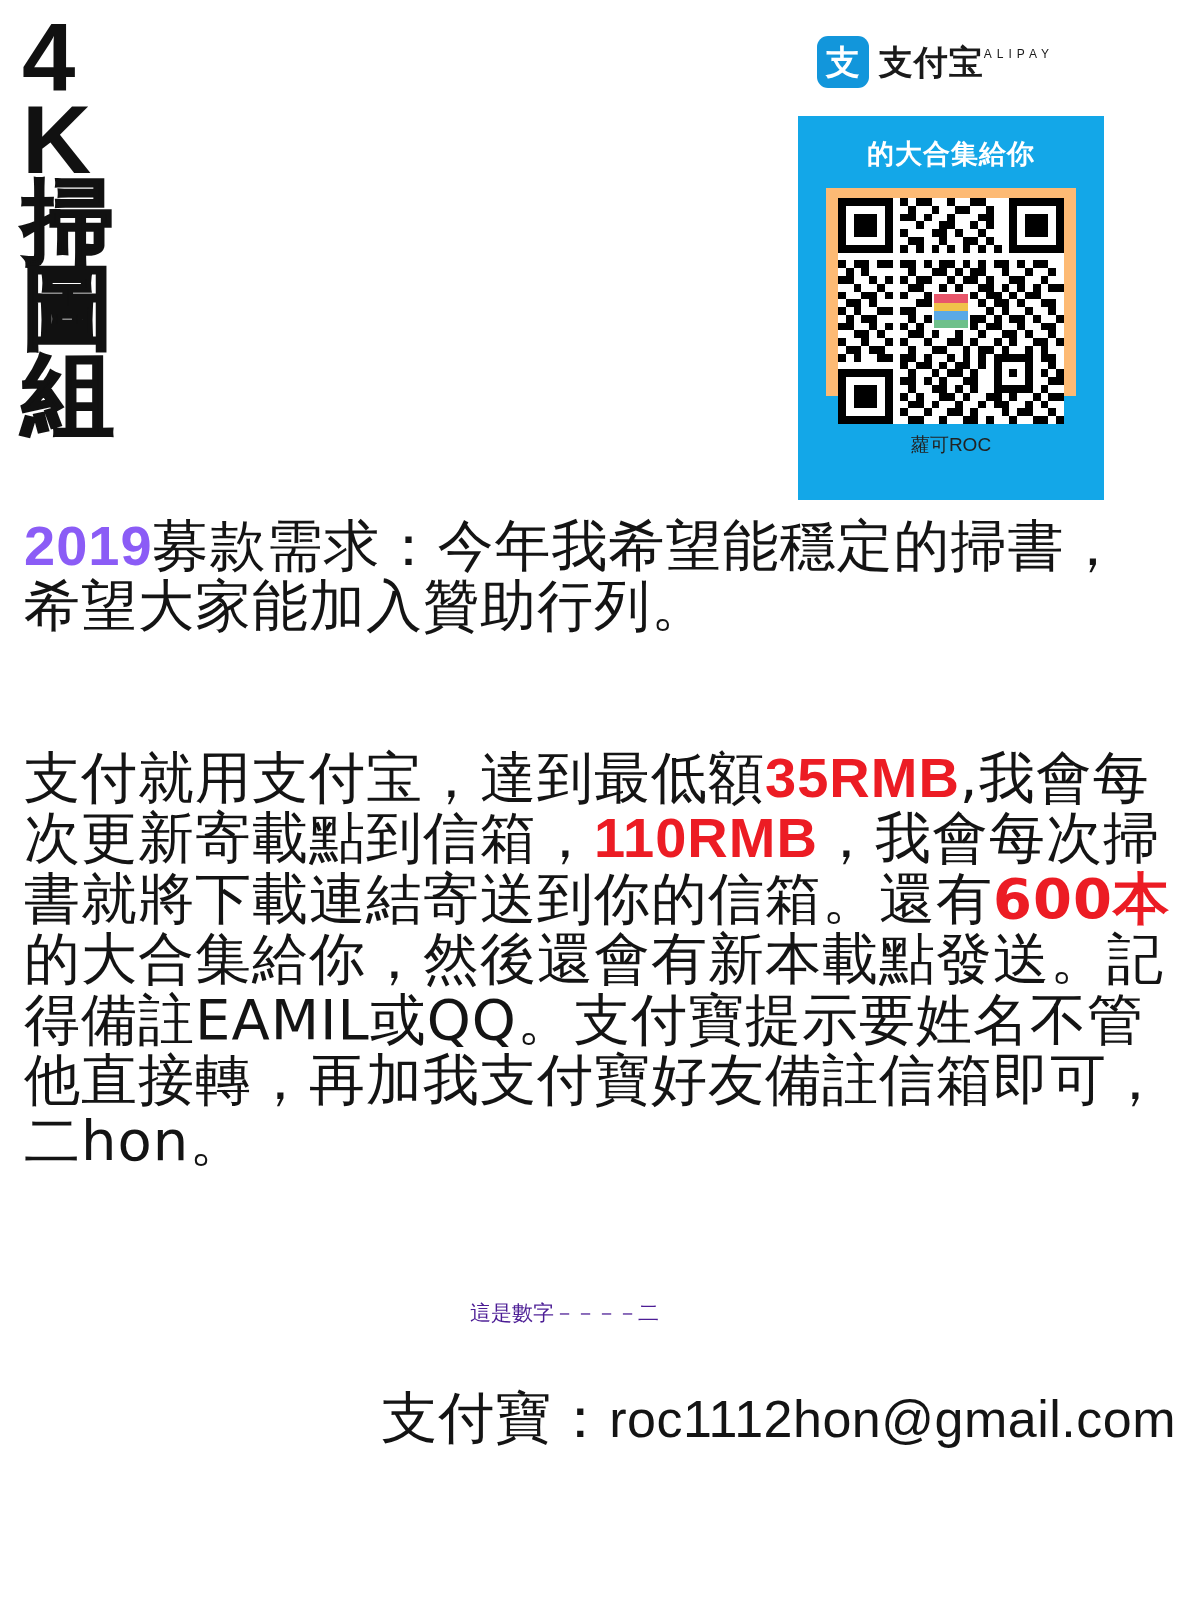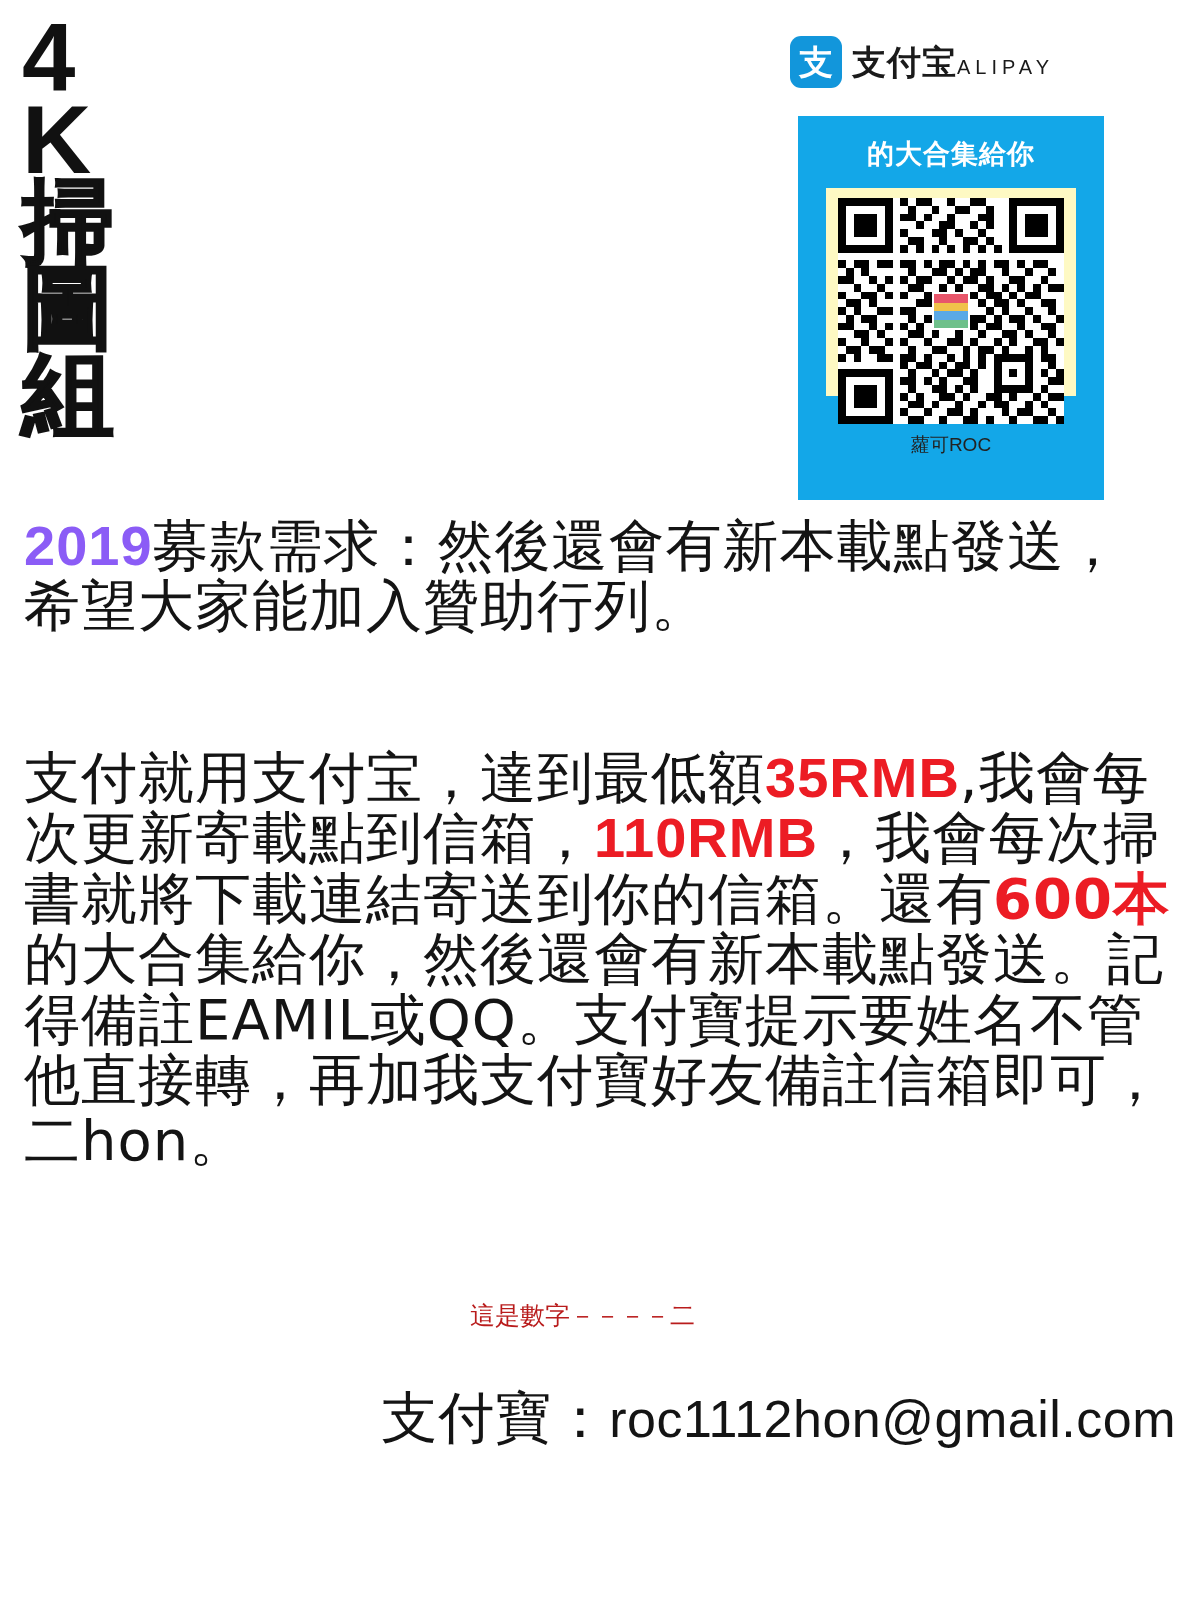--- a/index.html
+++ b/index.html
@@ -73,24 +73,24 @@
   }
   #alipay-logo .words .cn {
     font-family: "Liberation Sans", sans-serif;
     font-weight: bold;
     font-size: 34px;
     color: #1a1a1a;
     letter-spacing: 1px;
   }
   #alipay-logo .words .en {
     font-family: "Liberation Sans", sans-serif;
-    font-size: 20px;
+    font-size: 12px;
     color: #1a1a1a;
     letter-spacing: 5px;
-    margin-top: 12px;
+    margin-top: 3px;
   }
 
   
   #qr-card {
     position: absolute;
     left: 798px;
     top: 116px;
     width: 306px;
     height: 384px;
     background: #13a7e8;
@@ -103,21 +103,21 @@
     font-family: "Liberation Sans", sans-serif;
     font-weight: bold;
     font-size: 27px;
     color: #ffffff;
     letter-spacing: 1px;
   }
   #qr-card .qr-white {
     margin-top: 16px;
     width: 250px;
     height: 208px;
-    background: #fef9c3;
+    background: #fdba74;
     display: flex;
     flex-direction: column;
     align-items: center;
     justify-content: flex-start;
   }
   #qr-card .qr-box {
     margin-top: 10px;
     width: 226px;
     height: 226px;
     position: relative;
@@ -179,22 +179,22 @@
   }
 
   
   #annotation {
     position: absolute;
     left: 470px;
     top: 1300px;
     width: 420px;
     text-align: left;
     font-family: "DejaVu Serif", serif;
-    font-size: 25px;
-    color: #b91c1c;
+    font-size: 21px;
+    color: #4c1d95;
     line-height: 1.25;
   }
   #annotation .ln2 { letter-spacing: 0.5px; }
 
   
   #footer {
     position: absolute;
     left: 26px;
     top: 1385px;
     width: 1150px;
@@ -486,21 +486,21 @@
           <i></i>
           <i></i>
           <i></i>
       </div>
     </div>
     <div class="qr-name">蘿可ROC</div>
   </div>
 </div>
 
 <div id="para-1" class="handwriting">
-  <span class="red latinnum">2019</span><span>募款需求：然後還會有新本載點發送，希望大家能加入贊助行列。</span>
+  <span class="red latinnum">2019</span><span>募款需求：今年我希望能穩定的掃書，希望大家能加入贊助行列。</span>
 </div>
 
 <div id="para-2" class="handwriting">
   <span>支付就用支付宝，達到最低額</span><span class="redbold latinnum">35RMB</span><span>,我會每次更新寄載點到信箱，</span><span class="redbold latinnum">110RMB</span><span>，我會每次掃書就將下載連結寄送到你的信箱。還有</span><span class="redbold">600本</span><span>的大合集給你，然後還會有新本載點發送。記得備註EAMIL或QQ。支付寶提示要姓名不管他直接轉，再加我支付寶好友備註信箱即可，二hon。</span>
 </div>
 
 <div id="annotation">
   <div class="ln1">這是數字－－－－二</div>
 </div>
 

